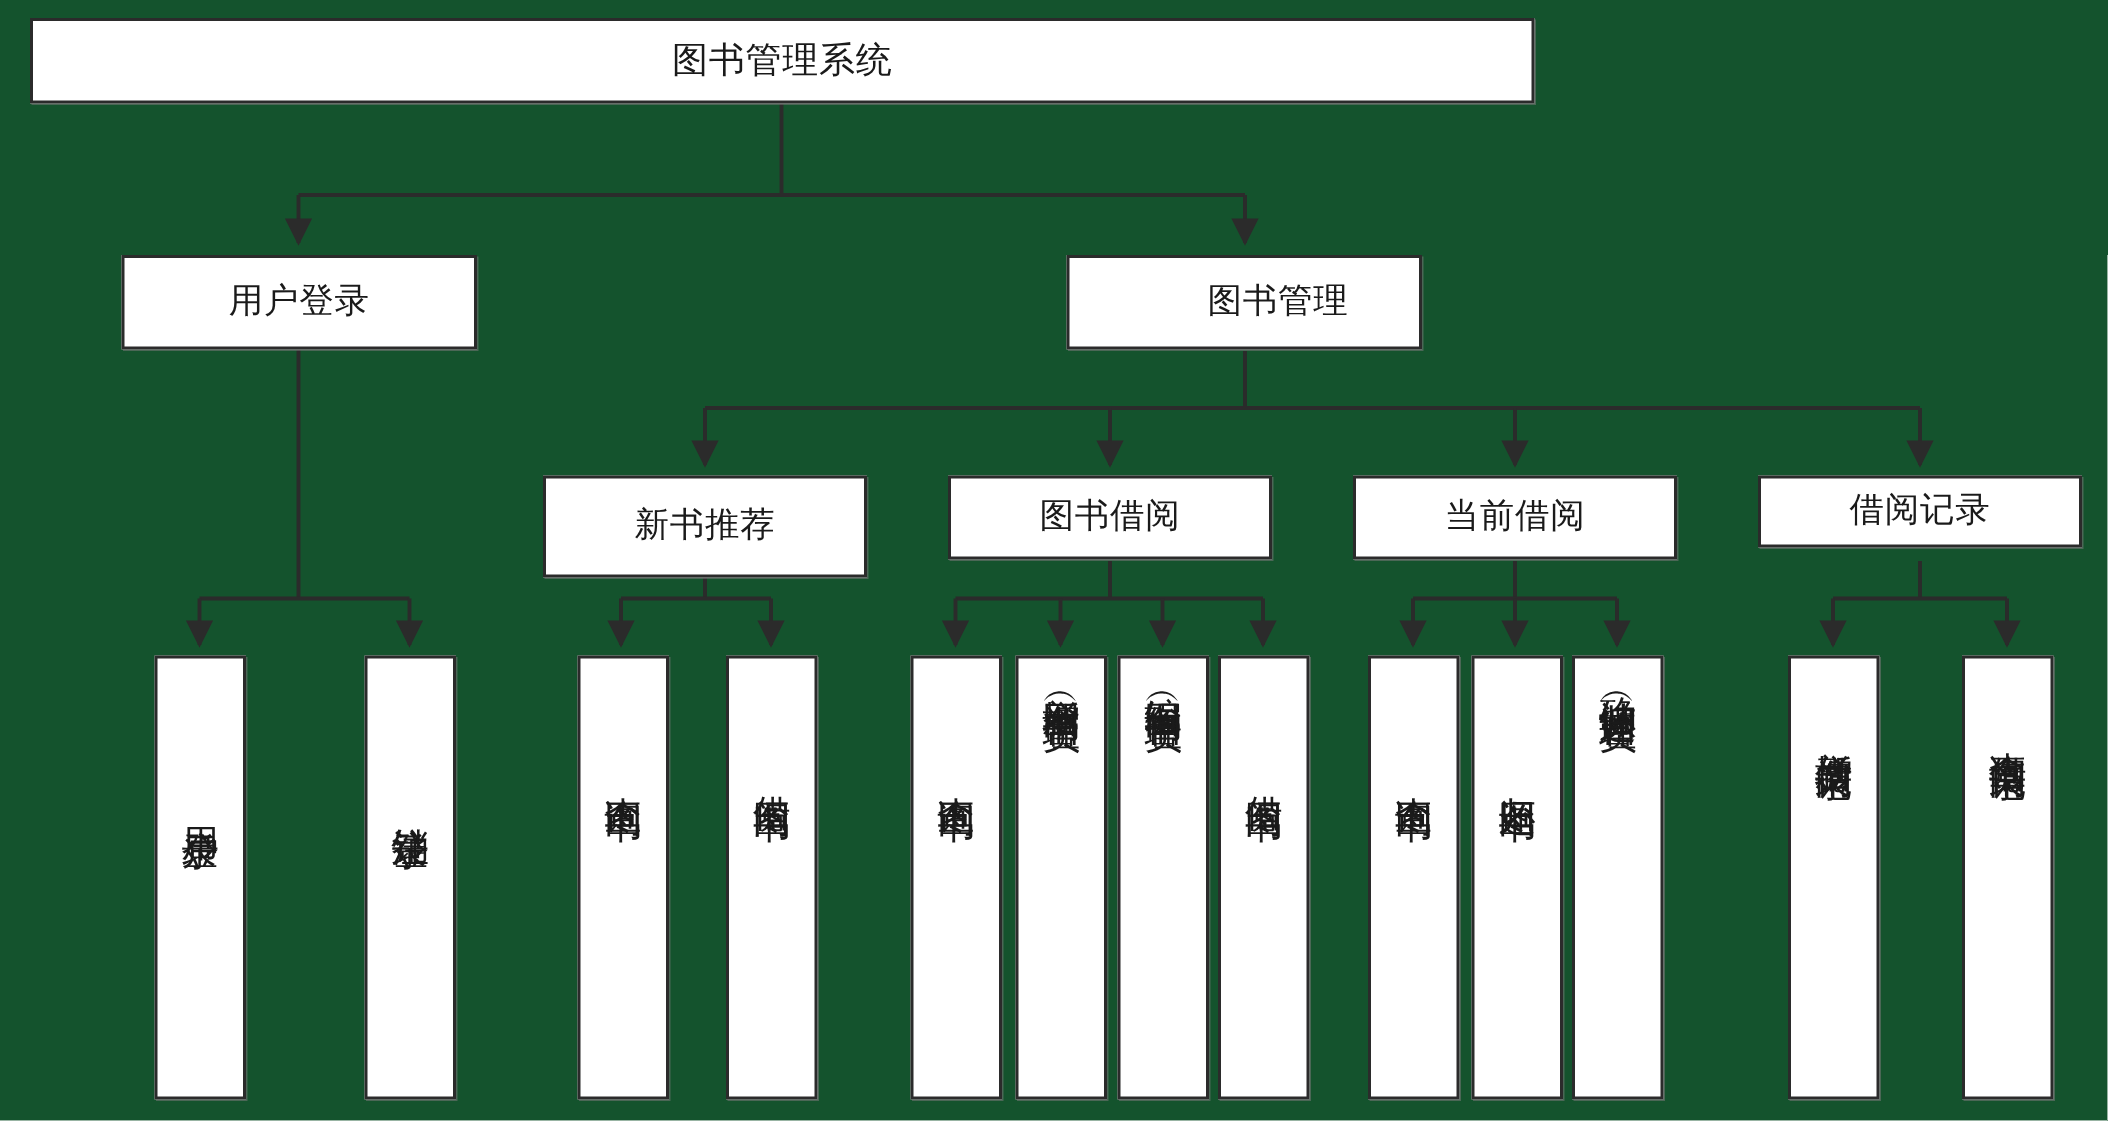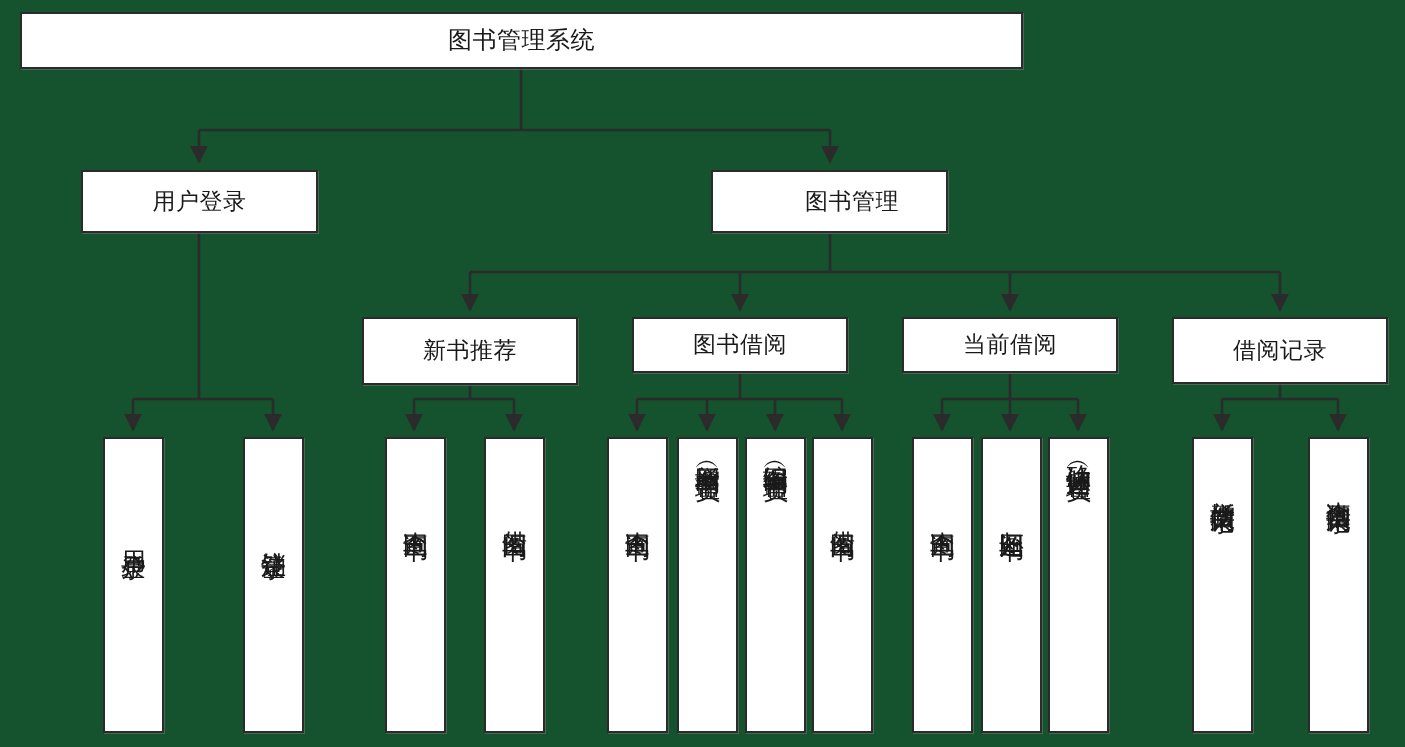--- a/index.html
+++ b/index.html
@@ -152,21 +152,21 @@
   </div>
 
   <div class="node h" style="left:632px; top:317px; width:216px; height:56px;">
     <span class="label">图书借阅</span>
   </div>
 
   <div class="node h" style="left:902px; top:317px; width:216px; height:56px;">
     <span class="label">当前借阅</span>
   </div>
 
-  <div class="node h" style="left:1172px; top:317px; width:216px; height:67px;">
+  <div class="node h" style="left:1172px; top:317px; width:216px; height:48px;">
     <span class="label">借阅记录</span>
   </div>
 
   <div class="node v" style="left:103px; top:437px; width:61px; height:296px; padding-top:92px;">
     <span class="label">用户登录</span>
   </div>
 
   <div class="node v" style="left:243px; top:437px; width:61px; height:296px; padding-top:92px;">
     <span class="label">注销登录</span>
   </div>

